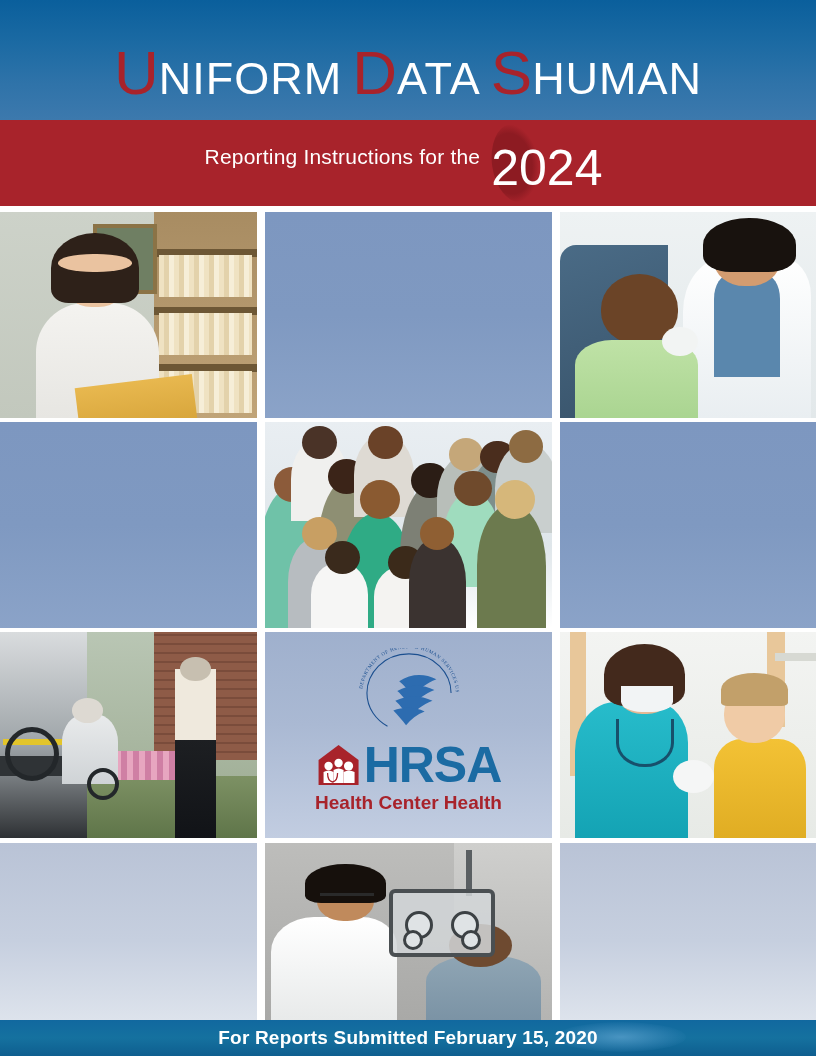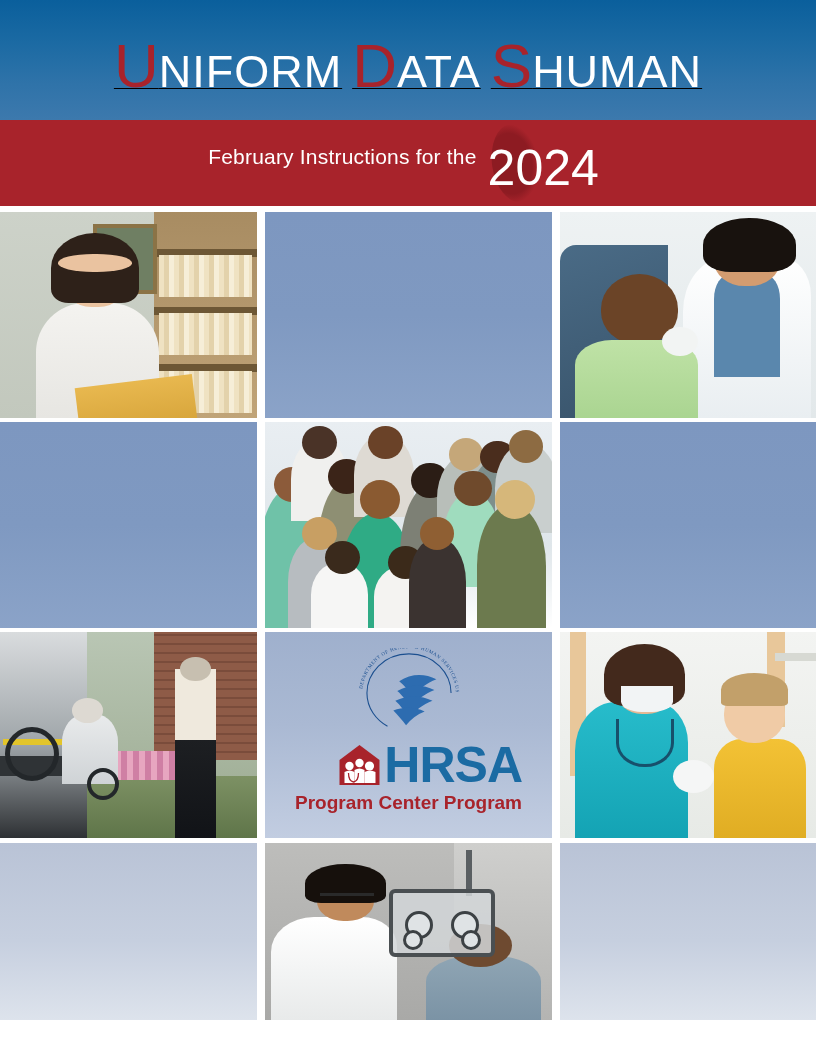--- a/index.html
+++ b/index.html
@@ -17,21 +17,21 @@
     position:absolute;left:0;top:0;width:816px;height:120px;
     background:linear-gradient(180deg,#0a5f9c 0%,#1b6aa3 35%,#2f73a9 70%,#3d79ad 100%);
     overflow:hidden;
   }
   .title{
     position:absolute;left:0;right:0;top:26px;
     text-align:center;
     white-space:nowrap;
     line-height:1;
   }
-  .title .w{display:inline-block;margin:9px 5px;text-decoration:underline;}
+  .title .w{display:inline-block;margin:16px 5px;}
   .title .cap{
     font-size:62px;color:#a8232b;font-weight:400;letter-spacing:0px;
     vertical-align:baseline;
   }
   .title .rest{
     font-size:45px;color:#ffffff;font-weight:400;letter-spacing:1px;
     vertical-align:baseline;
   }
 
   
@@ -134,21 +134,21 @@
   .p4 .seathead{position:absolute;left:28%;top:32%;width:12%;height:12%;
     background:#ddd9d2;border-radius:50%;}
   .p4 .stand{position:absolute;right:16%;top:18%;width:16%;height:82%;
     background:linear-gradient(180deg,#efe9dd 0%,#efe9dd 42%,#1d1f22 42%,#111317 100%);}
   .p4 .standhead{position:absolute;right:18%;top:12%;width:12%;height:12%;
     background:#c7bfb0;border-radius:50%;}
 
   
   .logocell{background:linear-gradient(180deg,#9fb0cd 0%,#aab9d3 45%,#c2cde1 100%);}
   .hhs{position:absolute;left:50%;top:16px;transform:translateX(-50%);width:140px;height:90px;}
-  .hrsa{position:absolute;left:50%;top:108px;transform:translateX(-50%);text-align:right;white-space:nowrap;}
+  .hrsa{position:absolute;left:50%;top:108px;transform:translateX(-50%);text-align:center;white-space:nowrap;}
   .hrsa-mark{display:inline-block;vertical-align:middle;width:46px;height:46px;position:relative;}
   .hrsa-word{display:inline-block;vertical-align:middle;font-size:50px;font-weight:bold;
     color:#1b6ba3;letter-spacing:-1px;line-height:1;margin-left:2px;}
   .hrsa-sub{font-size:19px;color:#a8232b;font-weight:bold;margin-top:2px;letter-spacing:0px;}
 
   
   .p6{background:linear-gradient(180deg,#f3f4f2 0%,#e7eae6 100%);}
   .p6 .winl{position:absolute;left:4%;top:0;width:6%;height:70%;background:#e8c79a;}
   .p6 .winr{position:absolute;right:12%;top:0;width:7%;height:46%;background:#e8c79a;}
   .p6 .shelf{position:absolute;right:0;top:10%;width:16%;height:8px;background:#d7d9d3;}
@@ -217,21 +217,21 @@
 
   <div class="header">
     <div class="title">
       <span class="w"><span class="cap">U</span><span class="rest">NIFORM</span></span><span class="w"><span class="cap">D</span><span class="rest">ATA</span></span><span class="w"><span class="cap">S</span><span class="rest">HUMAN</span></span>
     </div>
   </div>
 
   <div class="redband">
     <div class="swoosh"></div>
     <div class="bandrow">
-      <span class="b-lead">February Instructions for the</span>
+      <span class="b-lead">Reporting Instructions for the</span>
       <span class="b-year">2024</span>
     </div>
   </div>
 
   <div class="grid">
 
     <div class="cell" style="left:0;top:6px;width:257px;height:206px;">
       <div class="ph p1">
         <div class="shelf"></div>
         <div class="shelfrow" style="top:18%;"></div>
@@ -347,21 +347,21 @@
             <path d="M3 18 L23 3 L43 18 L43 43 L3 43 Z" fill="#a8232b"></path>
             <circle cx="13" cy="24" r="4.2" fill="#fff"></circle>
             <circle cx="23" cy="21" r="4.2" fill="#fff"></circle>
             <circle cx="33" cy="24" r="4.6" fill="#fff"></circle>
             <path d="M8 30 q5 -3 10 0 l0 11 l-10 0 Z" fill="#fff"></path>
             <path d="M18 28 q5 -3 10 0 l0 13 l-10 0 Z" fill="#fff"></path>
             <path d="M28 30 q5.5 -3 11 0 l0 11 l-11 0 Z" fill="#fff"></path>
             <path d="M12 31 q0 8 5 9 q5 -1 5 -9" fill="none" stroke="#a8232b" stroke-width="1.3"></path>
           </svg>
         </span><span class="hrsa-word">HRSA</span>
-        <div class="hrsa-sub">Program Center Program</div>
+        <div class="hrsa-sub">Health Center Health</div>
       </div>
     </div>
 
     <div class="cell" style="left:560px;top:426px;width:256px;height:206px;">
       <div class="ph p6">
         <div class="winl"></div>
         <div class="winr"></div>
         <div class="shelf"></div>
         <div class="nbody"></div>
         <div class="nface"></div>
@@ -393,14 +393,18 @@
           <div class="lens" style="left:10%;top:62%;width:14px;height:14px;"></div>
           <div class="lens" style="right:10%;top:62%;width:14px;height:14px;"></div>
         </div>
       </div>
     </div>
 
     <div class="cell pale" style="left:560px;top:637px;width:256px;height:177px;"></div>
 
   </div>
 
+  <div class="footer">
+    <div class="fswoosh"></div>
+    <div class="ftext">For Reports Submitted February 15, 2020</div>
+  </div>
 
 </div>
 
 </body></html>

